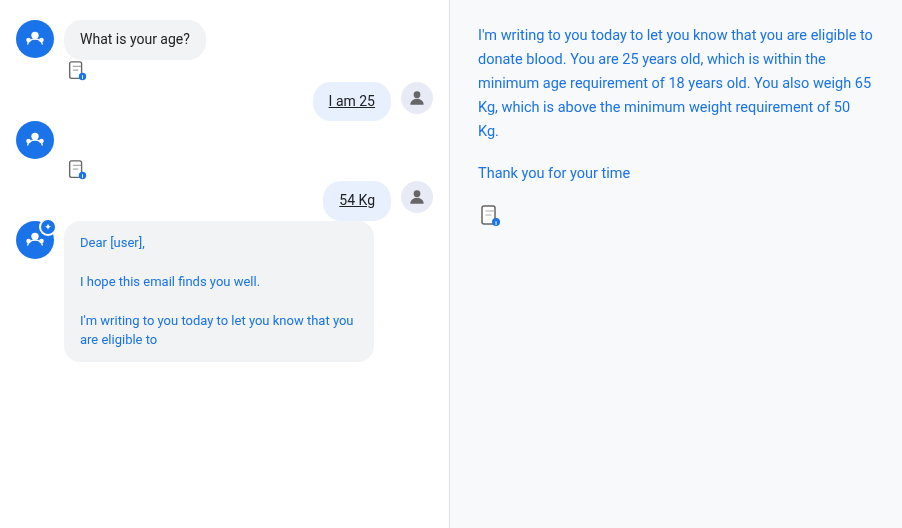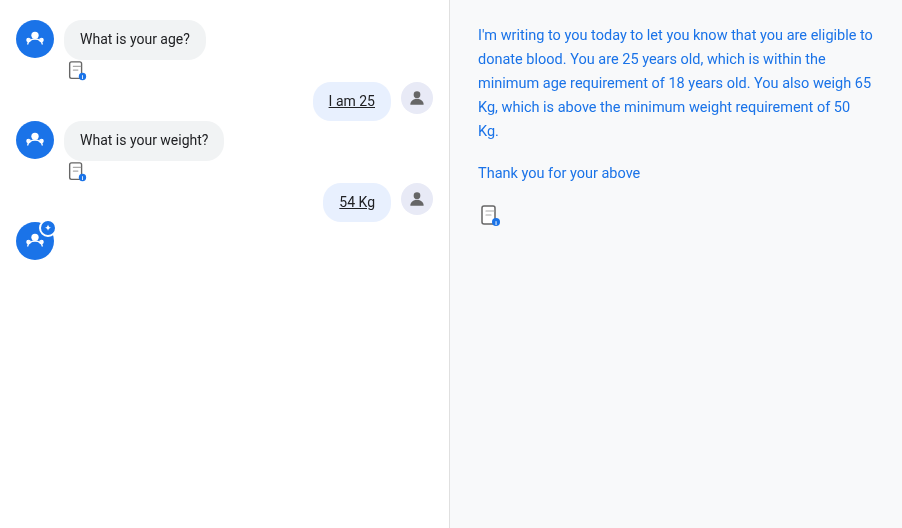--- a/index.html
+++ b/index.html
@@ -197,23 +197,20 @@
     <div class="avatar-bot">
       <svg viewBox="0 0 24 24" fill="white" xmlns="http://www.w3.org/2000/svg">
         <circle cx="12" cy="8" r="4"></circle>
         <path d="M4 18c0-3.3 3.6-6 8-6s8 2.7 8 6" stroke="white" stroke-width="1.5" fill="none"></path>
         <circle cx="5" cy="13" r="2.5" fill="white" opacity="0.9"></circle>
         <circle cx="19" cy="13" r="2.5" fill="white" opacity="0.9"></circle>
         <rect x="3" y="11" width="2" height="4" rx="1" fill="white"></rect>
         <rect x="19" y="11" width="2" height="4" rx="1" fill="white"></rect>
       </svg>
     </div>
-    <div class="bubble-bot">
-      <span>What is your weight?</span>
-    </div>
   </div>
 
   <div class="doc-icon">
     <svg width="22" height="22" viewBox="0 0 24 24" fill="none" xmlns="http://www.w3.org/2000/svg">
       <rect x="4" y="2" width="13" height="18" rx="2" stroke="#666" stroke-width="1.5" fill="white"></rect>
       <path d="M8 7h8M8 11h5" stroke="#aaa" stroke-width="1.2" stroke-linecap="round"></path>
       <circle cx="18" cy="18" r="4" fill="#1a73e8"></circle>
       <text x="18" y="21" text-anchor="middle" font-size="6" fill="white" font-weight="bold">i</text>
     </svg>
   </div>
@@ -235,28 +232,33 @@
       <svg viewBox="0 0 24 24" fill="white" xmlns="http://www.w3.org/2000/svg" width="38" height="38">
         <circle cx="12" cy="8" r="4"></circle>
         <path d="M4 18c0-3.3 3.6-6 8-6s8 2.7 8 6" stroke="white" stroke-width="1.5" fill="none"></path>
         <circle cx="5" cy="13" r="2.5" fill="white" opacity="0.9"></circle>
         <circle cx="19" cy="13" r="2.5" fill="white" opacity="0.9"></circle>
         <rect x="3" y="11" width="2" height="4" rx="1" fill="white"></rect>
         <rect x="19" y="11" width="2" height="4" rx="1" fill="white"></rect>
       </svg>
       <div style="position:absolute;top:-3px;right:-3px;background:#1a73e8;border:2px solid white;border-radius:50%;width:18px;height:18px;display:flex;align-items:center;justify-content:center;font-size:9px;color:white;">✦</div>
     </div>
+    <div class="bubble-long">
+      Dear [user],<br><br>
+      I hope this email finds you well.<br><br>
+      I'm writing to you today to let you know that you are eligible to
+    </div>
   </div>
 
 </div>
 
 <div class="right-panel">
   <div class="email-body">
     <p>I'm writing to you today to let you know that you are eligible to donate blood. You are 25 years old, which is within the minimum age requirement of 18 years old. You also weigh 65 Kg, which is above the minimum weight requirement of 50 Kg.</p>
-    <p>Thank you for your above</p>
+    <p>Thank you for your time</p>
   </div>
   <div class="email-doc-icon">
     <svg width="24" height="24" viewBox="0 0 24 24" fill="none" xmlns="http://www.w3.org/2000/svg">
       <rect x="4" y="2" width="13" height="18" rx="2" stroke="#666" stroke-width="1.5" fill="white"></rect>
       <path d="M8 7h8M8 11h5" stroke="#aaa" stroke-width="1.2" stroke-linecap="round"></path>
       <circle cx="18" cy="18" r="4" fill="#1a73e8"></circle>
       <text x="18" y="21" text-anchor="middle" font-size="6" fill="white" font-weight="bold">i</text>
     </svg>
   </div>
 </div>

